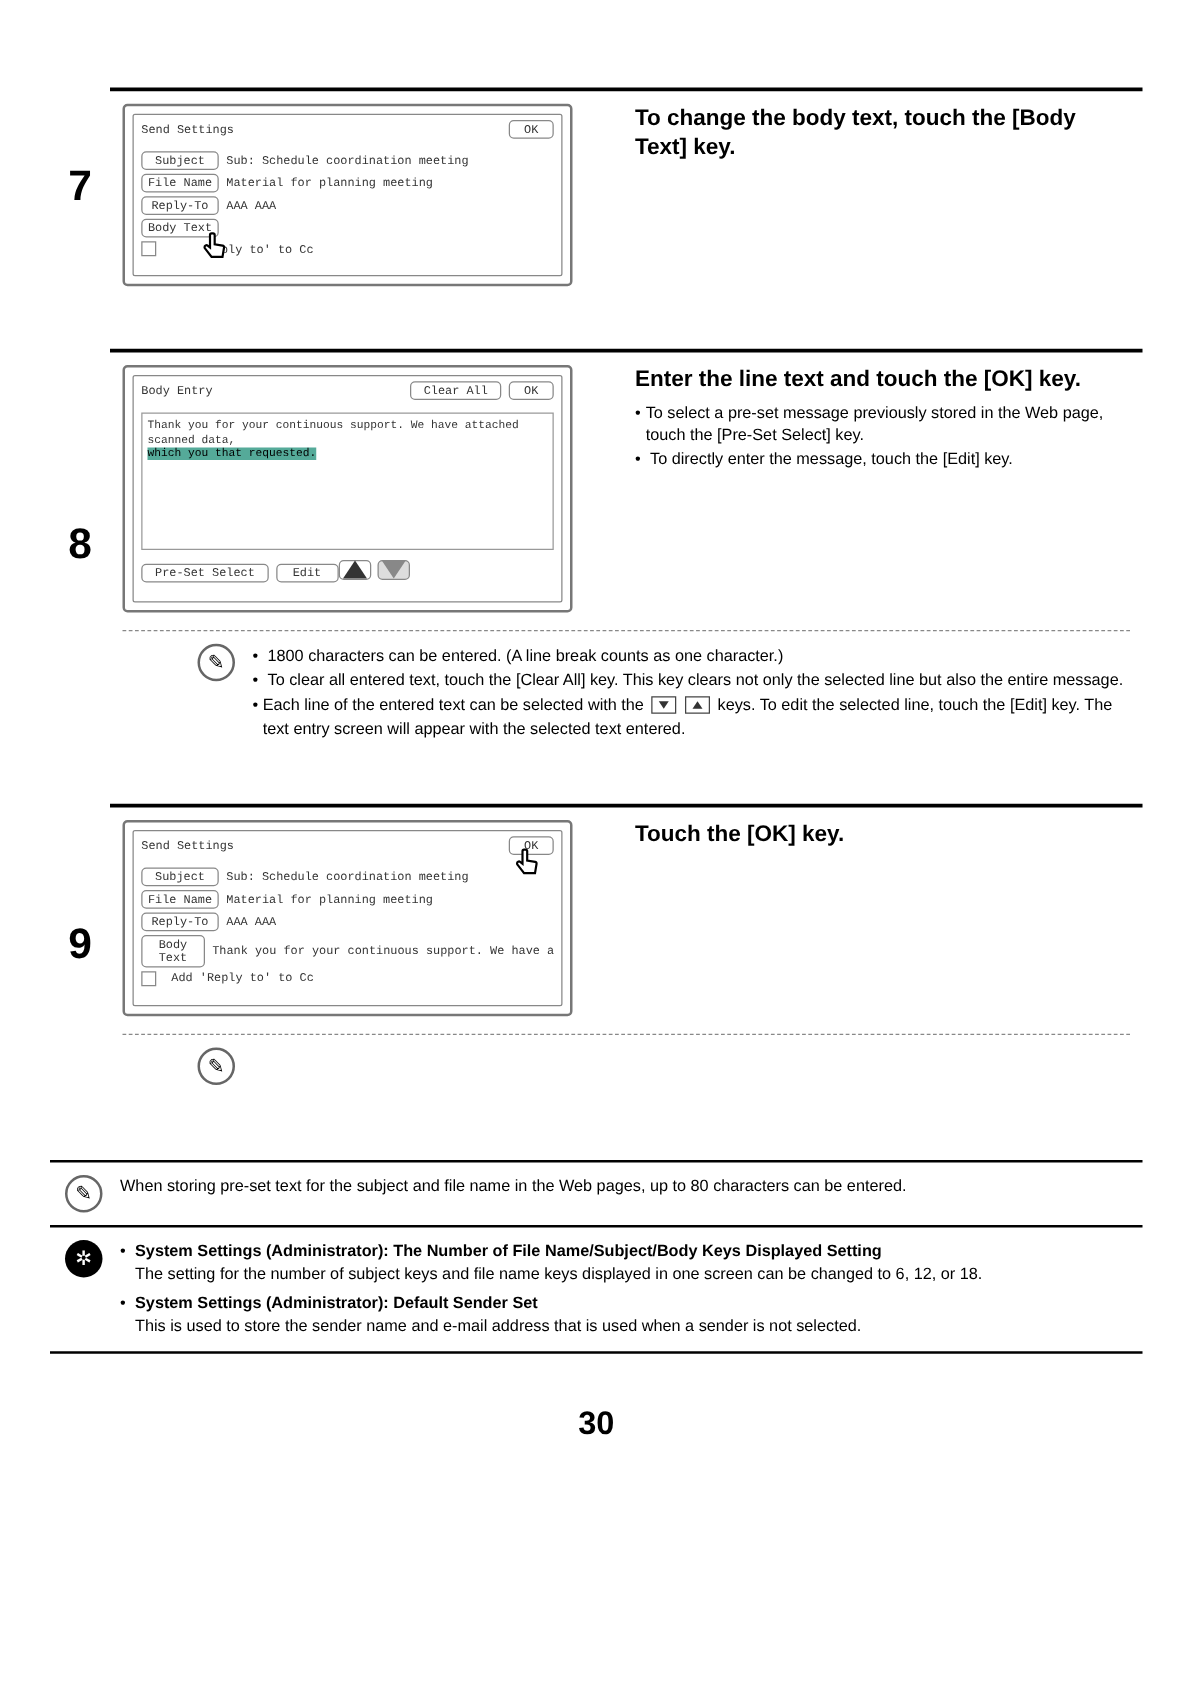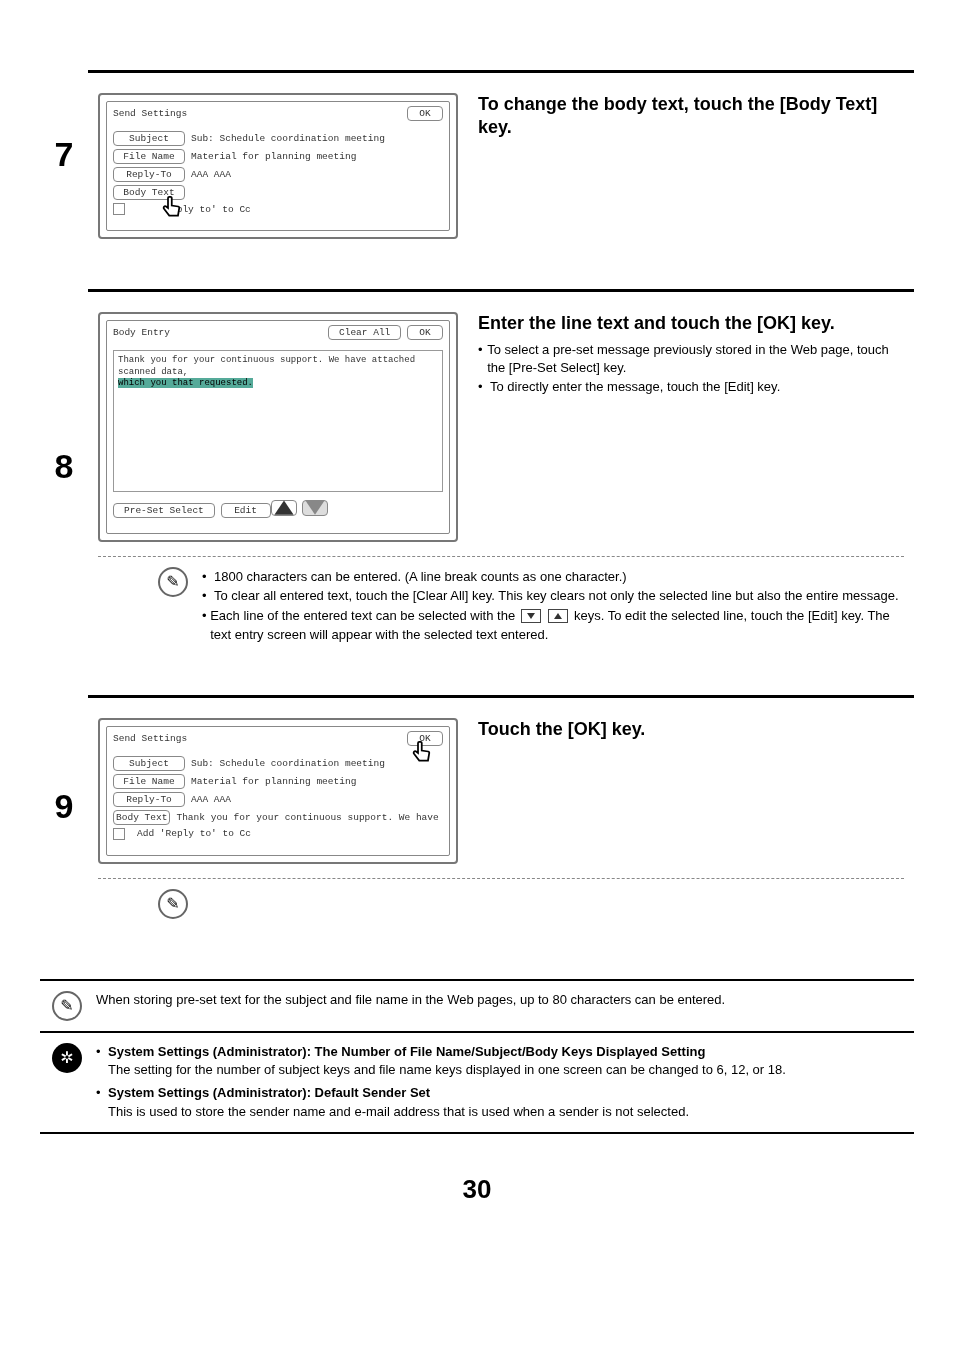--- a/index.html
+++ b/index.html
@@ -28,25 +28,25 @@
     justify-content: center;
   }
   .step-num {
     font-size: 34px;
     font-weight: 700;
     color: #000;
   }
   .step-body {
     flex: 1;
     border-top: 3px solid #000;
-    padding: 20px 10px 0 10px;
+    padding: 10px 10px 0 10px;
   }
   .step-cols { display: flex; gap: 20px; }
   .panel-col { width: 360px; flex: 0 0 360px; }
-  .text-col { flex: 1; }
+  .text-col { flex: 1; margin-left: 30px; }
   .text-col h3 {
     font-size: 18px;
     font-weight: 700;
     line-height: 1.25;
     margin-bottom: 6px;
   }
   .text-col .sub { font-size: 13px; line-height: 1.45; }
   .text-col .sub .bullet { display: flex; }
   .text-col .sub .bullet .dot { width: 12px; }
 
@@ -79,38 +79,38 @@
     background: #fff;
     display: inline-block;
     text-align: center;
     min-width: 36px;
   }
   .row { display: flex; align-items: center; margin: 3px 0; gap: 6px; }
   .label-btn {
     border: 1px solid #888;
     border-radius: 4px;
     padding: 1px 0;
-    width: 72px;
+    width: 62px;
     text-align: center;
     background: #fff;
   }
   .val { white-space: nowrap; overflow: hidden; }
   .checkbox { width: 12px; height: 12px; border: 1px solid #888; display: inline-block; margin-right: 6px; flex: 0 0 12px; }
 
   .hand {
     position: absolute;
     width: 30px;
     height: 30px;
   }
   .hand svg { width: 100%; height: 100%; }
 
   
   .entry-area {
     border: 1px solid #999;
-    height: 142px;
+    height: 110px;
     margin: 4px 0 8px 0;
     padding: 4px;
     font-family: "Courier New", monospace;
     font-size: 9px;
     line-height: 1.3;
   }
   .entry-area .highlight { background: #5a9; color: #000; }
   .arrow-btn {
     border: 1px solid #888;
     border-radius: 4px;

